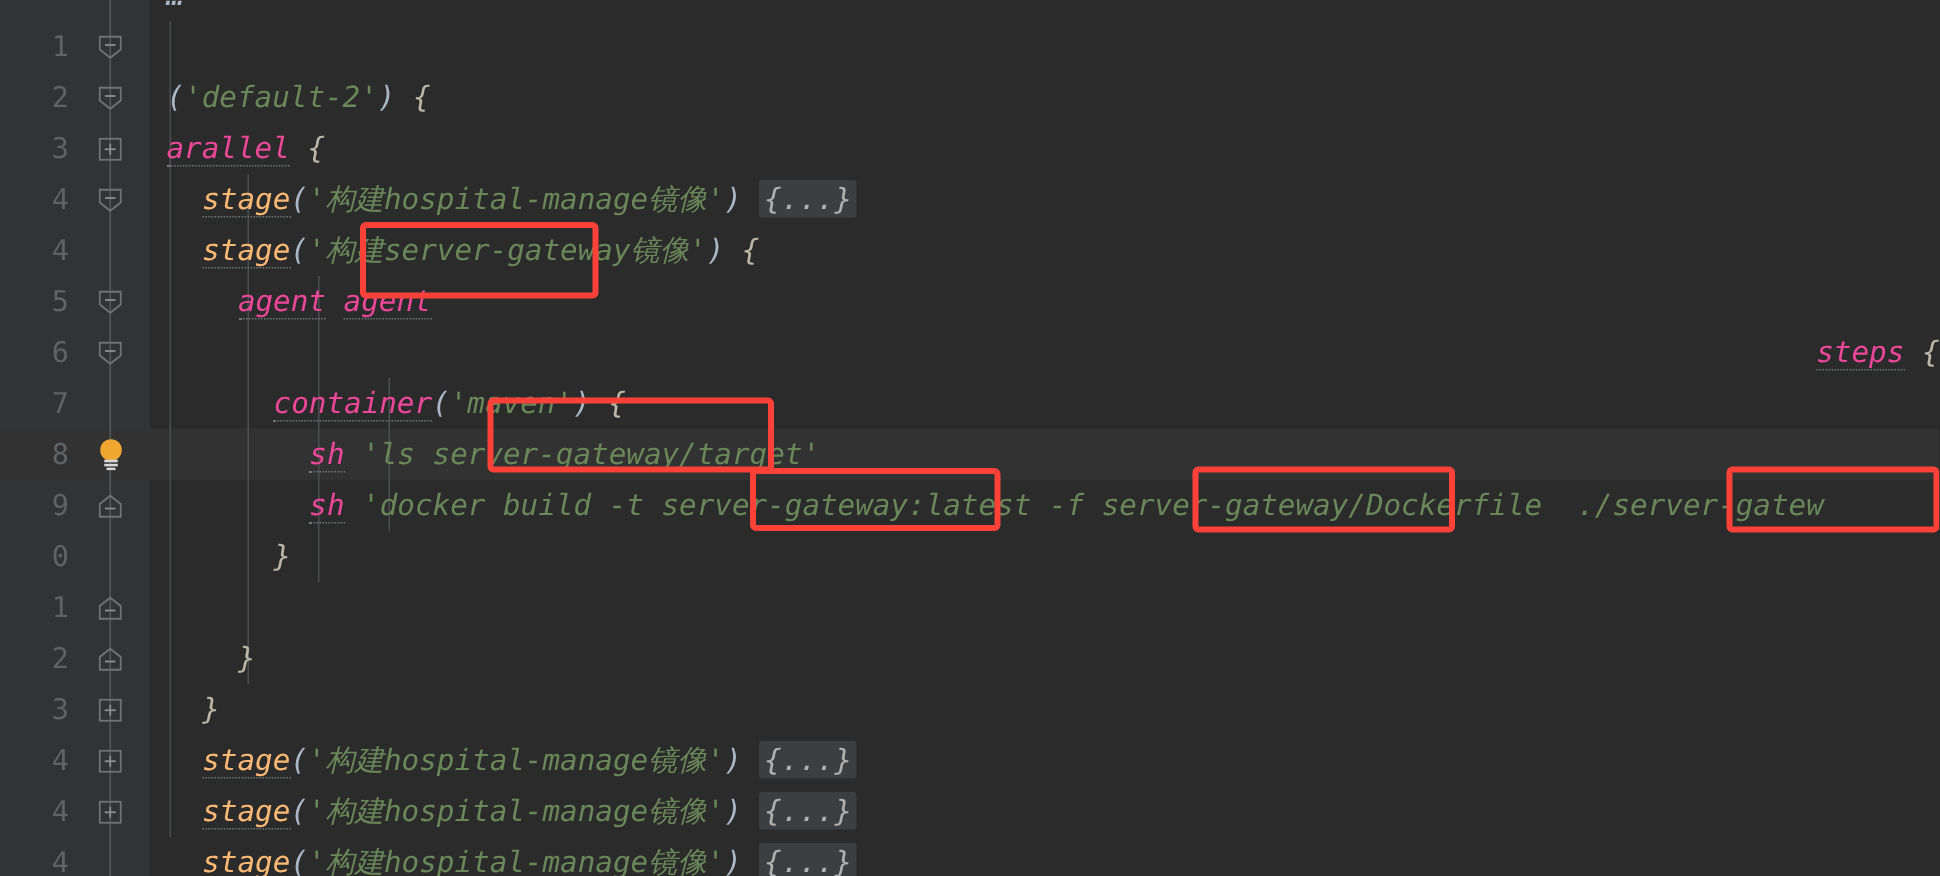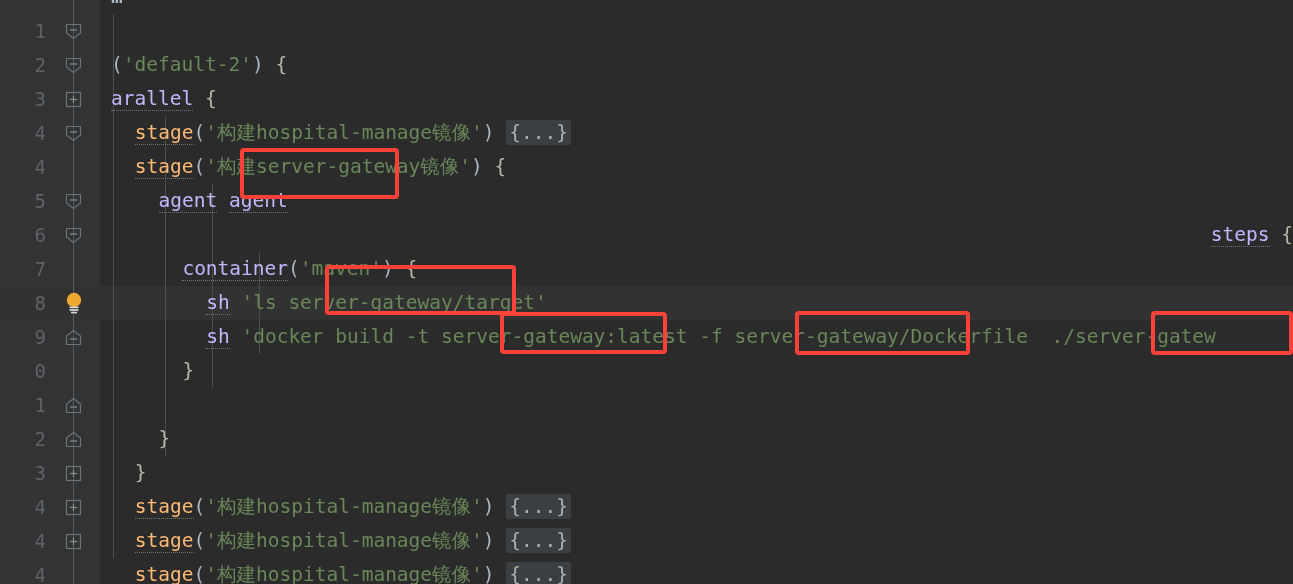--- a/index.html
+++ b/index.html
@@ -44,42 +44,42 @@
     position:absolute;left:64px;width:19px;height:19px;
   }
   .fold svg{display:block;}
 
   .bulb{
     position:absolute;left:65px;width:18px;height:22px;
   }
 
   
   .code{
-    position:absolute;left:101px;top:0;right:0;height:584px;
+    position:absolute;left:101px;top:0;right:0;height:584px;font-style:italic;
   }
   .line{
     position:absolute;left:0;right:0;height:34px;line-height:34px;
     white-space:pre;
     font-size:19.5px;
     color:#a9b7c6;
     font-family:"DejaVu Sans Mono","Liberation Mono",monospace;
   }
   .cur-line-bg{
     position:absolute;left:0;right:0;height:34px;background:#323232;
   }
   .indent-guide{
     position:absolute;width:1px;background:#4a4f52;
   }
 
   
   .t-str   {color:#6a8759;}
   .t-plain {color:#a9b7c6;}
   .t-brace {color:#bbb6a5;}
   .t-fn    {color:#fdba74; border-bottom:1px dotted #6f7a78;}
-  .t-ident {color:#c4b5fd; border-bottom:1px dotted #6f7a78;}
+  .t-ident {color:#ec4899; border-bottom:1px dotted #6f7a78;}
   .t-fold  {background:#3b3f41;color:#b0b0b0;border-radius:2px;padding:1px 3px;}
 
   
   .annot{
     position:absolute;
     border:4px solid #fc4138;
     border-radius:4px;
     box-sizing:border-box;
     pointer-events:none;
   }

